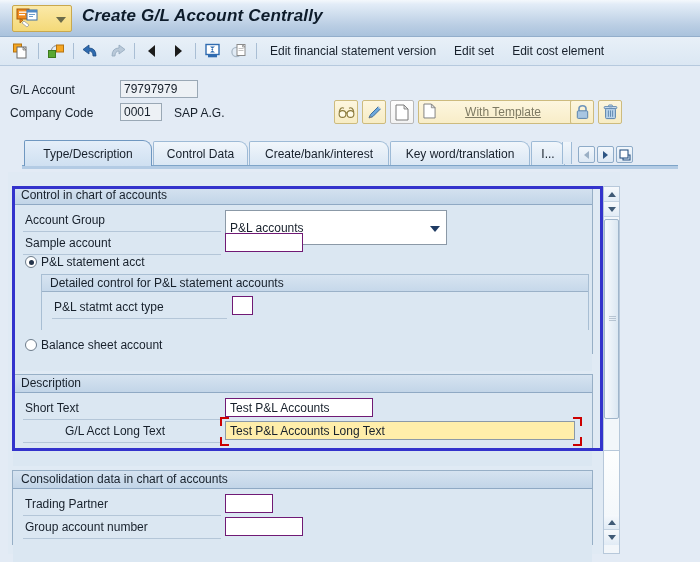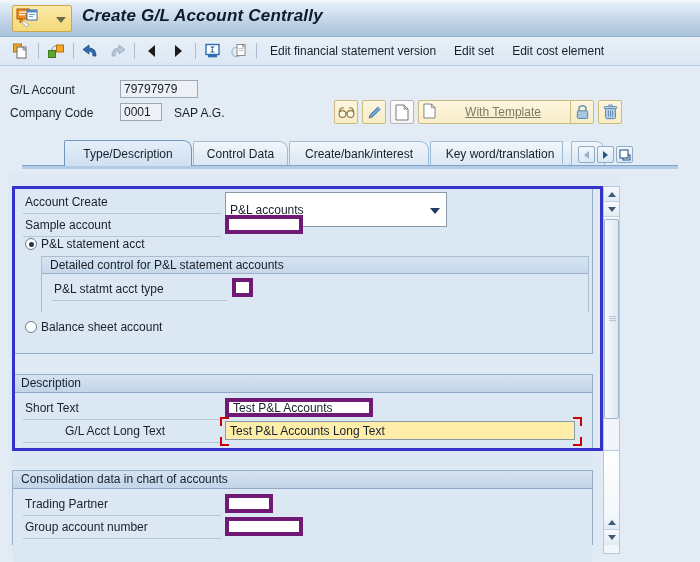--- a/index.html
+++ b/index.html
@@ -75,21 +75,20 @@
   
   .tabstrip{position:absolute;left:0;top:140px;width:700px;height:26px;}
   .tab{
     position:absolute;top:0;height:25px;box-sizing:border-box;
     background:linear-gradient(to bottom,#f1f6fb,#dae7f4);
     border:1px solid #9dbad6;border-bottom:none;
     border-radius:2px 9px 0 0;
     display:flex;align-items:center;justify-content:center;
     font-size:12px;color:#17202b;cursor:pointer;white-space:nowrap;
     padding:0 6px;
-    margin-left:40px;
   }
   .tab.active{
     background:linear-gradient(to bottom,#e4eef9,#cfe0f1);
     border-color:#6f97c0;font-weight:normal;height:26px;z-index:3;
   }
   .tab-underline{
     position:absolute;left:22px;top:165px;width:656px;height:3px;
     background:#b3cbe4;border-top:1px solid #7ea4c8;
   }
   .tabnav{position:absolute;top:146px;display:flex;gap:2px;}
@@ -116,21 +115,21 @@
     background:linear-gradient(to bottom,#d6e3f0,#c2d5e8);
     border-bottom:1px solid #8fa9c4;
     font-size:12px;color:#17202b;
   }
   .group-body{background:#dbe7f2;position:relative;height:100%;}
 
   .f-label{position:absolute;font-size:12px;color:#17202b;white-space:nowrap;}
   .f-rule{position:absolute;height:1px;background:#b4c6d8;}
   .f-input{
     position:absolute;box-sizing:border-box;background:#ffffff;
-    border:4px solid #701a75;font-family:"Liberation Sans",sans-serif;
+    border:1px solid #701a75;font-family:"Liberation Sans",sans-serif;
     font-size:12px;color:#17202b;padding:1px 4px;
   }
   .f-input.filled{background:#ffffff;}
   .f-input.focused{background:#ffeeaa;border:1px solid #8b99a7;}
   .f-select{
     position:absolute;box-sizing:border-box;background:#ffffff;
     border:1px solid #8b99a7;font-size:12px;color:#17202b;
     display:flex;align-items:center;padding-left:4px;cursor:pointer;
   }
   .f-select .arrow{
@@ -350,23 +349,24 @@
       <svg width="12" height="12" viewBox="0 0 12 12">
         <rect x="1" y="1" width="8" height="8" fill="#ffffff" stroke="#2d5584" stroke-width="1.1"></rect>
         <path d="M9 6 L11 6 L11 11 L4 11 L4 9" fill="none" stroke="#2d5584" stroke-width="1.1"></path>
       </svg>
     </div>
   </div>
 
   <div class="content">
 
     <div class="group" style="left:4px;top:14px;width:581px;height:168px;border:1px solid #97afc6;">
+      <div class="group-hdr">Control in chart of accounts</div>
       <div class="group-body">
 
-        <div class="f-label" style="left:12px;top:8px;">Account Create</div>
+        <div class="f-label" style="left:12px;top:8px;">Account Group</div>
         <div class="f-rule" style="left:10px;top:26px;width:198px;"></div>
         <div class="f-select" style="left:212px;top:5px;width:222px;height:35px;">
           <span>P&amp;L accounts</span>
           <span class="arrow"></span>
         </div>
 
         <div class="f-label" style="left:12px;top:31px;">Sample account</div>
         <div class="f-rule" style="left:10px;top:49px;width:198px;"></div>
         <input class="f-input" style="left: 212px; top: 28px; width: 78px; height: 19px;" value="">
 

